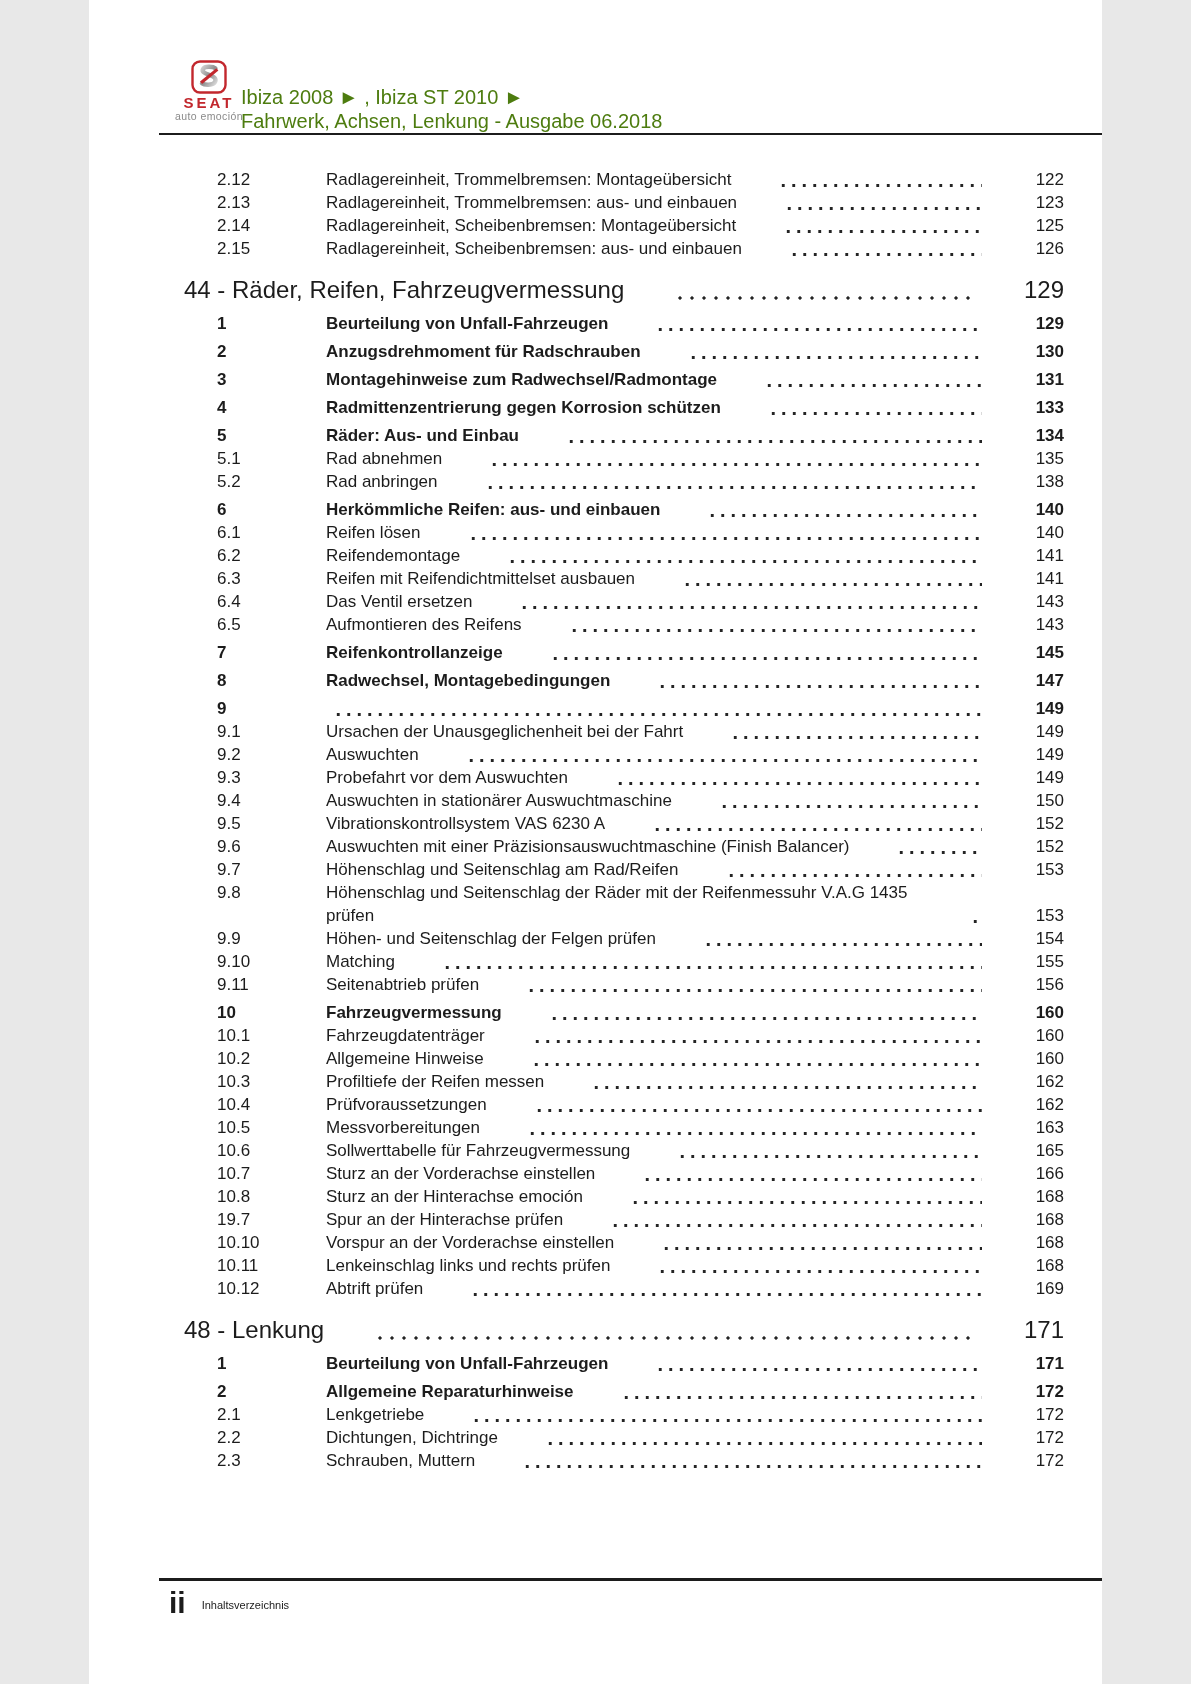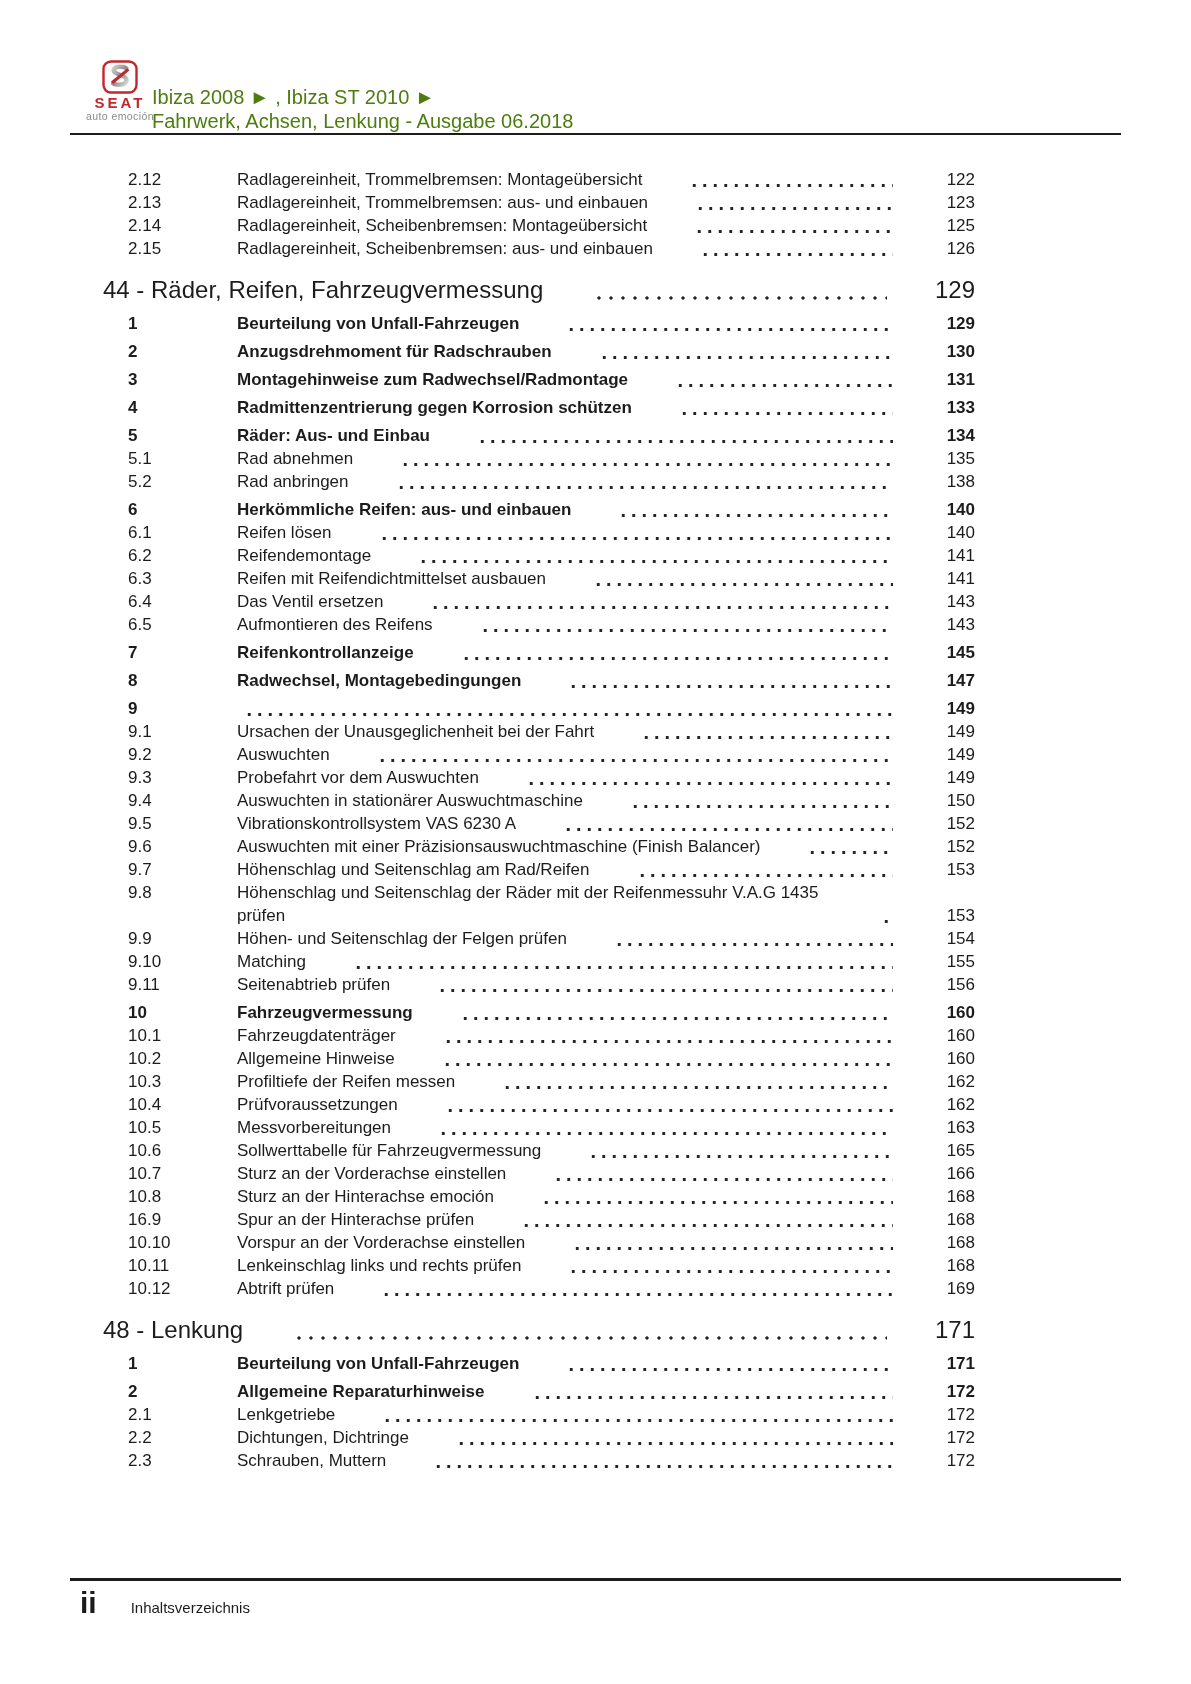--- a/index.html
+++ b/index.html
@@ -1,19 +1,19 @@
 <!DOCTYPE html>
 <html><head>
 <meta charset="utf-8">
 <style>
   * { box-sizing: border-box; }
   html, body { margin: 0; padding: 0; background: #e8e8e8; }
   .page {
     position: relative;
-    width: 1191px;
+    width: 1013px;
     height: 1684px;
     background: #ffffff;
     font-family: "Liberation Sans", sans-serif;
     color: #1c1c1c;
     overflow: hidden;
     margin: 0 auto;
   }
 
   
   .logo-block {
@@ -93,21 +93,21 @@
     flex: 0 0 auto;
     min-width: 38px;
     text-align: right;
   }
   .row.main { font-weight: 700; margin-top: 5px; }
   .row.chapter {
     font-weight: 400;
     font-size: 24px;
     line-height: 32px;
     padding-left: 0;
-    margin: 14px 0 6px 16px;
+    margin: 14px 0 6px 8px;
   }
   .row.chapter .dots {
     height: 22px;
     margin: 0 4px 5px 10px;
     background-size: 12px 6px;
   }
   .row.chapter .page-num { min-width: 44px; }
 
   
   .footer-rule {
@@ -124,22 +124,22 @@
     top: 1586px;
     display: flex;
     align-items: flex-start;
   }
   .footer .roman {
     font-size: 30px;
     font-weight: 700;
     line-height: 34px;
   }
   .footer .footer-label {
-    font-size: 15px;
-    margin-left: 34px;
+    font-size: 11px;
+    margin-left: 16px;
     margin-top: 13px;
   }
 </style>
 </head>
 <body>
 
 <div class="page">
 
   <div class="logo-block">
     <svg class="logo-mark" width="36" height="34" viewBox="0 0 36 34" aria-hidden="true">
@@ -405,21 +405,21 @@
     <span class="dots"></span>
     <span class="page-num">166</span>
   </div>
       <div class="row sub">
     <span class="num">10.8</span>
     <span class="title">Sturz an der Hinterachse emoción</span>
     <span class="dots"></span>
     <span class="page-num">168</span>
   </div>
       <div class="row sub">
-    <span class="num">16.9</span>
+    <span class="num">19.7</span>
     <span class="title">Spur an der Hinterachse prüfen</span>
     <span class="dots"></span>
     <span class="page-num">168</span>
   </div>
       <div class="row sub">
     <span class="num">10.10</span>
     <span class="title">Vorspur an der Vorderachse einstellen</span>
     <span class="dots"></span>
     <span class="page-num">168</span>
   </div>

